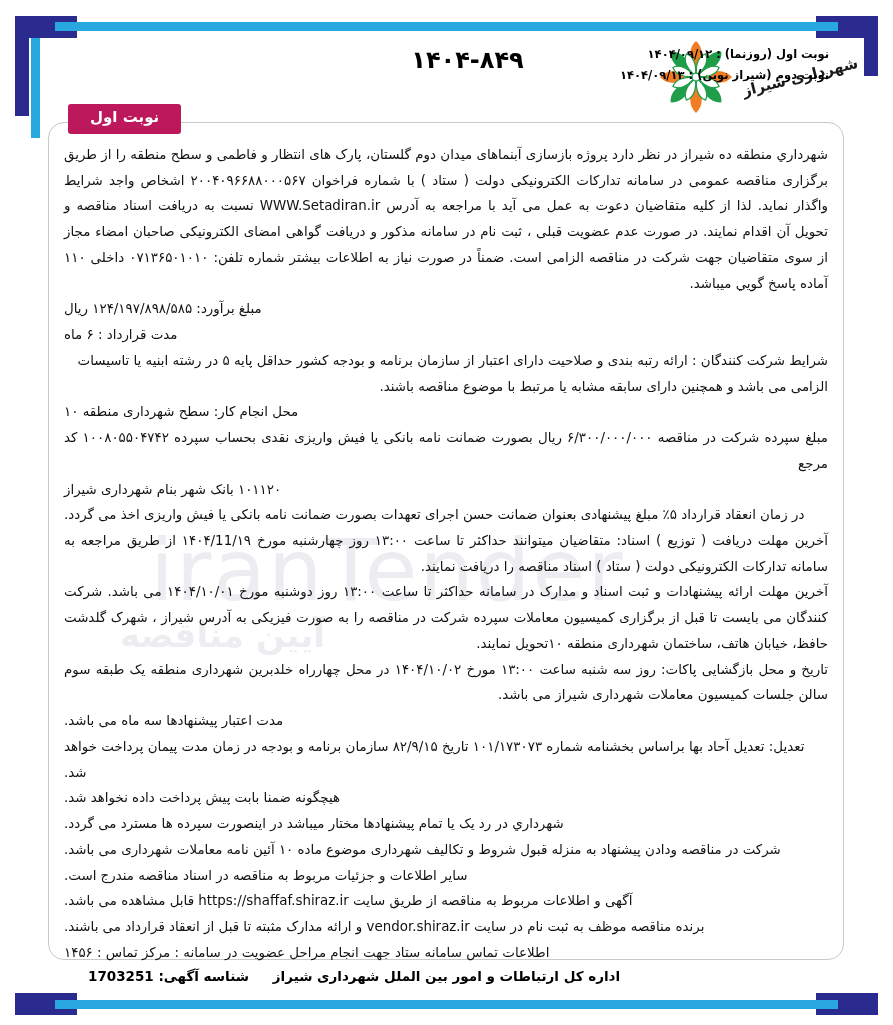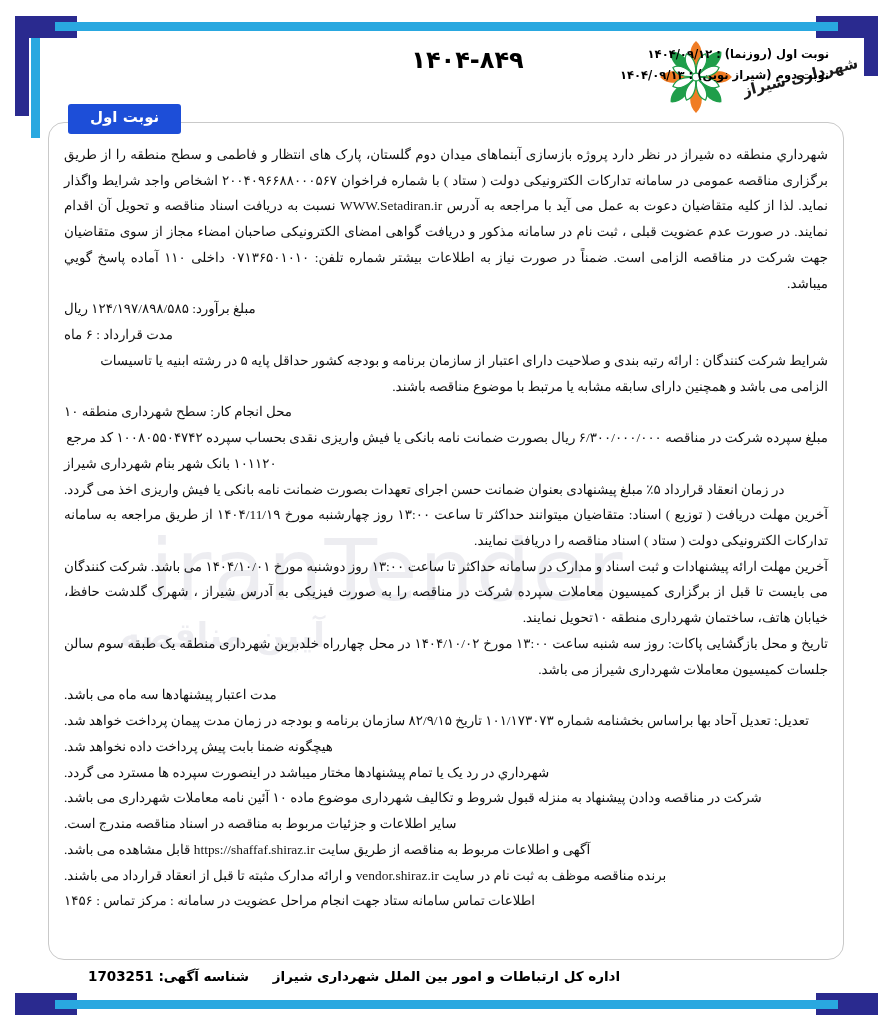--- a/index.html
+++ b/index.html
@@ -169,21 +169,21 @@
     height: 838px;
     border: 1px solid #c9c9c9;
     border-radius: 16px;
     box-sizing: border-box;
     background: transparent;
   }
   .nobat-badge {
     position: absolute;
     left: 68px;
     top: 104px;
-    background: #1d4ed8;
+    background: #be185d;
     color: #ffffff;
     font-size: 15px;
     font-weight: bold;
     padding: 4px 22px 6px 22px;
     border-radius: 3px;
     z-index: 4;
     line-height: 1.3;
   }
 
   
@@ -221,21 +221,20 @@
     position: absolute;
     left: 64px;
     top: 142px;
     width: 764px;
     z-index: 3;
     font-size: 13.4px;
     color: #111;
     line-height: 1.92;
     text-align: justify;
     text-justify: inter-word;
-    font-family: Liberation Serif, serif;
   }
   .body-text p {
     margin: 0 0 0px 0;
   }
   .p-just {
     text-align: justify;
   }
   .p-right {
     text-align: right;
   }

